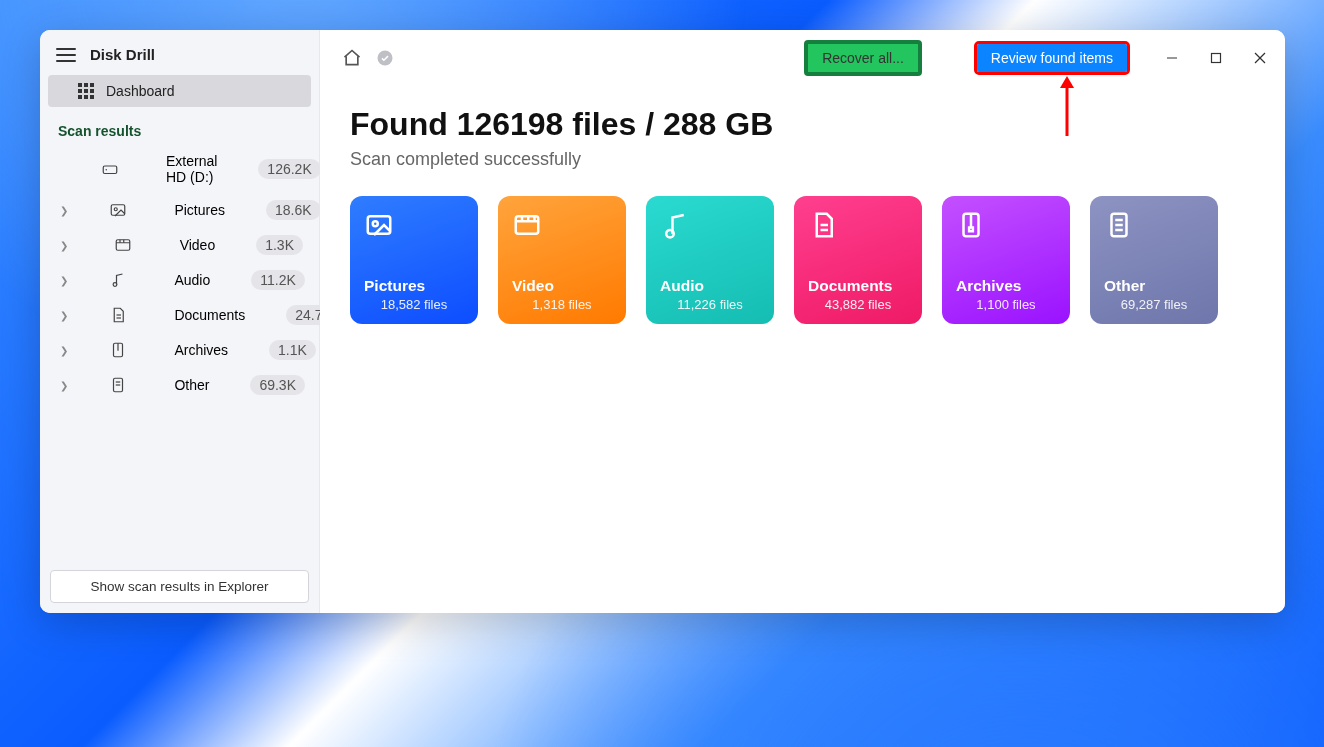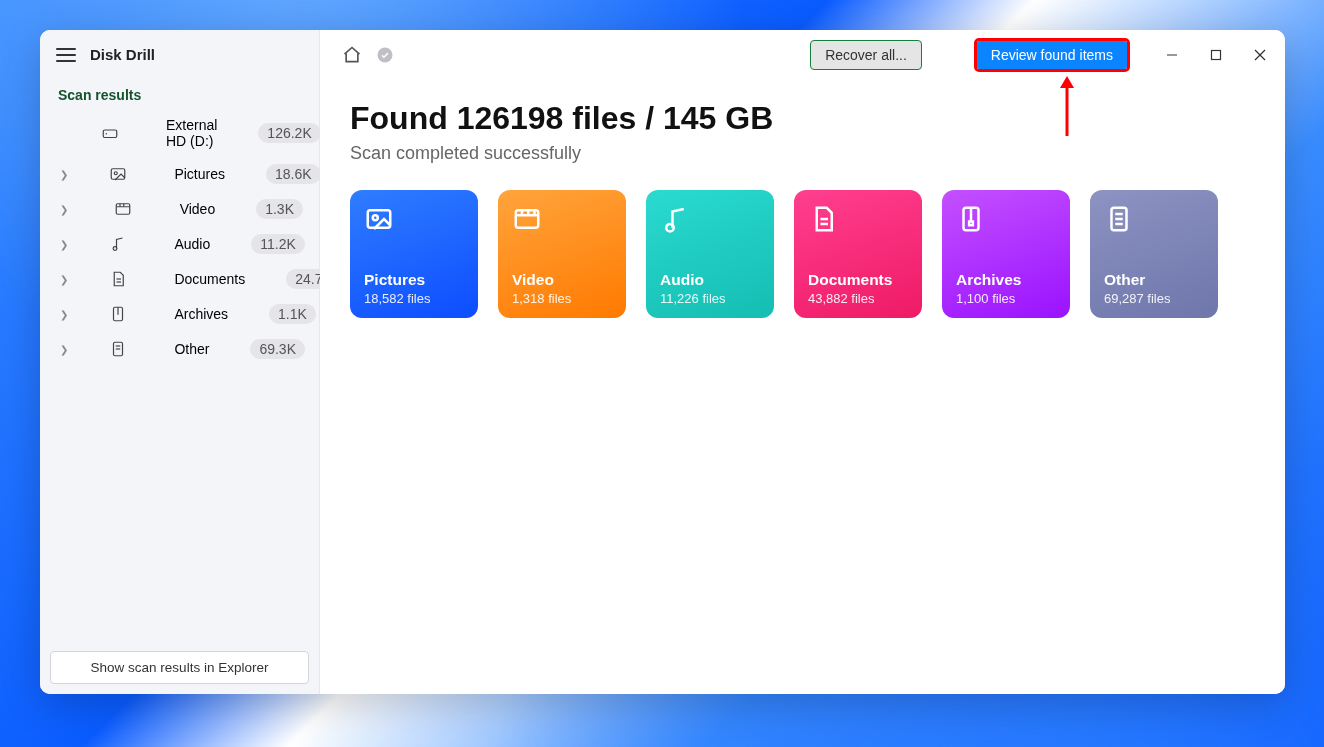--- a/index.html
+++ b/index.html
@@ -14,21 +14,21 @@
   
   .bg-swoosh { position: absolute; border-radius: 50%; filter: blur(2px); }
   .bg1 { width: 1200px; height: 900px; left: -300px; top: -500px; background: radial-gradient(circle at 50% 50%, #65aaff 0%, transparent 60%); }
   .bg2 { width: 1600px; height: 900px; right: -500px; bottom: -600px; background: radial-gradient(circle at 50% 50%, #2b7bff 0%, transparent 60%); }
 
   .window {
     position: absolute;
     left: 40px;
     top: 30px;
     width: 1245px;
-    height: 664px;
+    height: 583px;
     background: #fff;
     border-radius: 10px;
     box-shadow: 0 10px 40px rgba(0,0,0,0.2);
     display: flex;
     overflow: hidden;
   }
   .sidebar {
     width: 280px;
     background: #f4f5f9;
     border-right: 1px solid #e8e8ec;
@@ -79,42 +79,42 @@
     background:#fff; border:1px solid #d4d4da; border-radius:4px;
     padding:8px; font-size:13.5px; color:#333; cursor:pointer;
   }
   .main { flex:1; display:flex; flex-direction:column; background:#fff;}
   .toolbar {
     display:flex; align-items:center; padding:10px 16px 4px 22px; gap:14px;
   }
   .tool-icon { cursor:pointer; color:#555;}
   .toolbar .spacer{ flex:1;}
   .recover-btn {
-    background:#e5e5e5; border:1px solid #15803d; border-radius:4px;
+    background:#22c55e; border:4px solid #15803d; border-radius:4px;
     padding:6px 14px; font-size:14px; color:#333; cursor:pointer;
   }
   .review-btn {
     background:#0a84ff; color:#fff; border:none; border-radius:2px;
     padding:6px 14px; font-size:14px; cursor:pointer;
     outline: 3px solid red;
     margin-left: 41px;
   }
   .win-controls { display:flex; gap:26px; margin-left:22px;}
   .win-ctrl { width:18px; height:18px; display:flex; align-items:center; justify-content:center; cursor:pointer; color:#333;}
   .content { padding: 26px 30px;}
   .headline { font-size:32px; font-weight:600; color:#111; margin-bottom:6px;}
   .subhead { font-size:18px; color:#666; margin-bottom:26px;}
   .cards { display:flex; gap:20px;}
   .card {
     width:128px; height:128px; border-radius:12px; padding:14px 14px 12px;
     color:#fff; display:flex; flex-direction:column; cursor:pointer;
   }
   .card .card-icon { height:40px;}
   .card .card-title { font-weight:600; font-size:15.5px; margin-top:auto;}
-  .card .card-sub { font-size:13px; opacity:0.9; margin-top:2px;}
+  .card .card-sub { font-size:13px; opacity:0.9; margin-top:2px;text-align:center;}
   .c-pictures { background: linear-gradient(160deg,#2f7dff,#0d4dff);}
   .c-video    { background: linear-gradient(160deg,#ffa43c,#ff7a00);}
   .c-audio    { background: linear-gradient(160deg,#2adad0,#15bdb2);}
   .c-docs     { background: linear-gradient(160deg,#ff3f8f,#ef1a66);}
   .c-arch     { background: linear-gradient(160deg,#c450ff,#9a12ff);}
   .c-other    { background: linear-gradient(160deg,#8d93c2,#6e76ab);}
   .annot-arrow {
     position:absolute; color:red;
   }
   svg { display:block;}
@@ -130,20 +130,34 @@
   <div class="sidebar">
     <div class="sidebar-header">
       <div class="hamburger-icon">
         <span></span>
           <span></span>
           <span></span>
       </div>
       <div class="app-title">Disk Drill</div>
     </div>
 
+    <div class="nav-item active">
+      <div class="grid-icon">
+        <span></span>
+          <span></span>
+          <span></span>
+          <span></span>
+          <span></span>
+          <span></span>
+          <span></span>
+          <span></span>
+          <span></span>
+      </div>
+      <span>Dashboard</span>
+    </div>
 
     <div class="section-label">Scan results</div>
 
     <div id="scan-items">
         <div class="scan-item">
           <span class="chev"></span>
           <span class="icon-slot">
             <svg width="18" height="18" viewBox="0 0 24 24">
               <rect x="3" y="8" width="18" height="10" rx="2" stroke="#444" stroke-width="1.6" fill="none"></rect>
               <circle cx="7" cy="13" r="1" fill="#444"></circle>
@@ -261,21 +275,21 @@
         <div class="win-ctrl">
           <svg width="12" height="12">
               <line x1="1" y1="1" x2="11" y2="11" stroke="#333" stroke-width="1.2"></line>
               <line x1="11" y1="1" x2="1" y2="11" stroke="#333" stroke-width="1.2"></line>
             </svg>
         </div>
       </div>
     </div>
 
     <div class="content">
-      <div class="headline">Found 126198 files / 145 GB</div>
+      <div class="headline">Found 126198 files / 288 GB</div>
       <div class="subhead">Scan completed successfully</div>
       <div class="cards" id="cards">
           <div class="card c-pictures">
             <div class="card-icon">
               <svg width="30" height="30" viewBox="0 0 24 24">
                 <rect x="3" y="5" width="18" height="14" rx="2" stroke="#fff" stroke-width="2" fill="none"></rect>
                 <circle cx="9" cy="11" r="2" stroke="#fff" stroke-width="2" fill="none"></circle>
                 <path d="M21 17l-5-5-8 8" stroke="#fff" stroke-width="2" fill="none"></path>
               </svg>
             </div>

